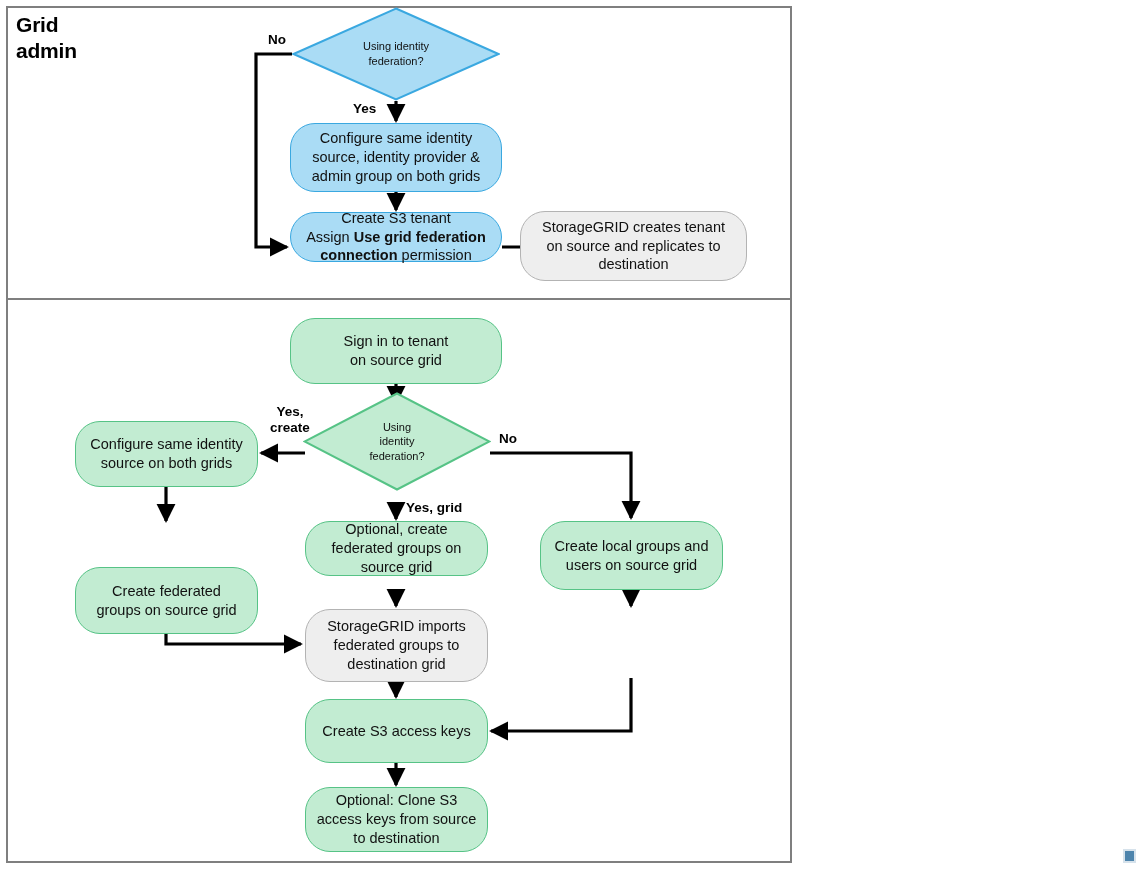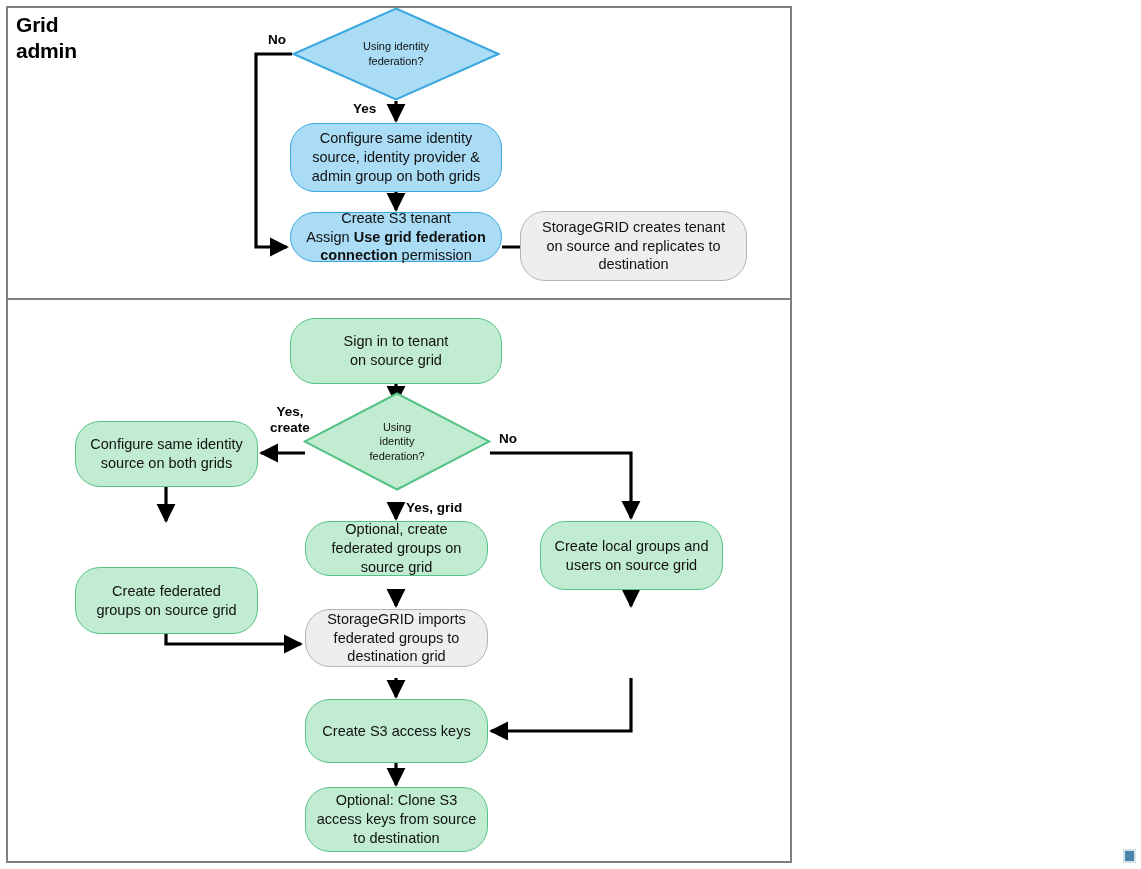--- a/index.html
+++ b/index.html
@@ -218,21 +218,21 @@
     </span>
   </div>
 
   <div class="node green" style="left:540px;top:521px;width:183px;height:69px;">
     <span class="txt">
       <span>Create local groups and</span><br>
       <span>users on source grid</span>
     </span>
   </div>
 
-  <div class="node gray" style="left:305px;top:609px;width:183px;height:58px;">
+  <div class="node gray" style="left:305px;top:609px;width:183px;height:73px;">
     <span class="txt">
       <span>StorageGRID imports</span><br>
       <span>federated groups to</span><br>
       <span>destination grid</span>
     </span>
   </div>
 
 
   <div class="node green" style="left:305px;top:699px;width:183px;height:64px;">
     <span class="txt">

